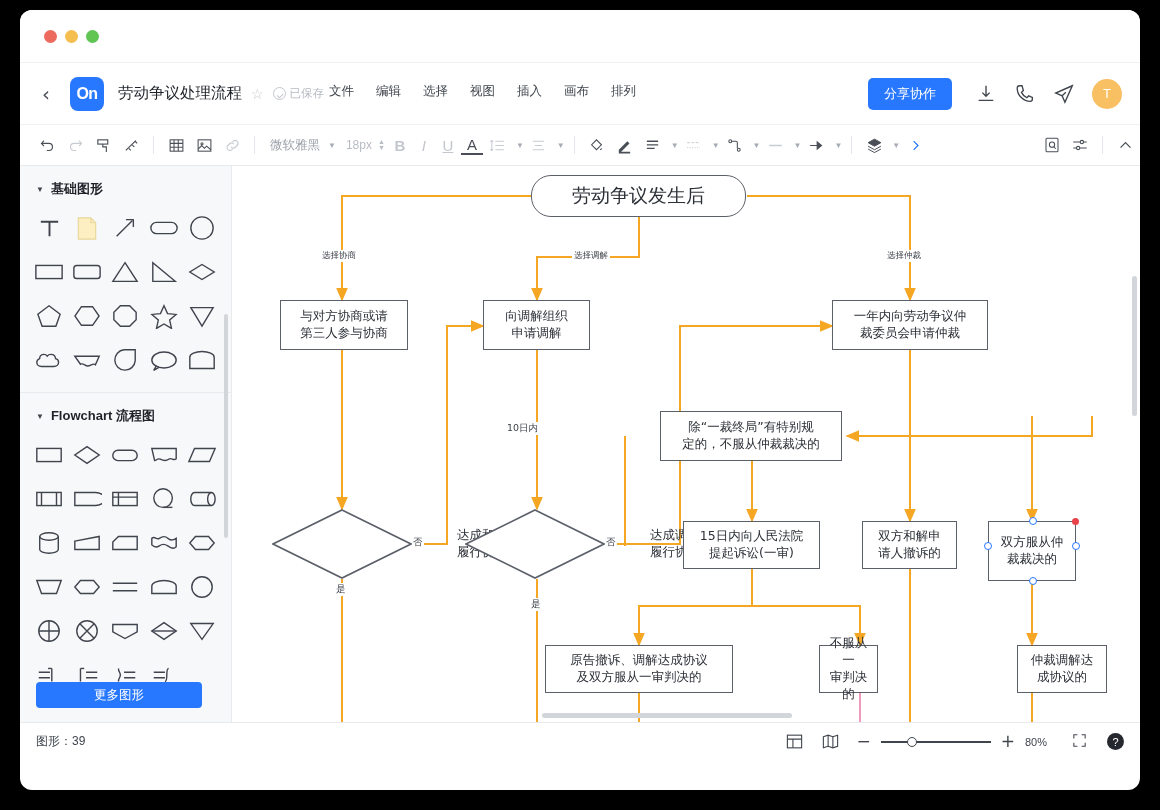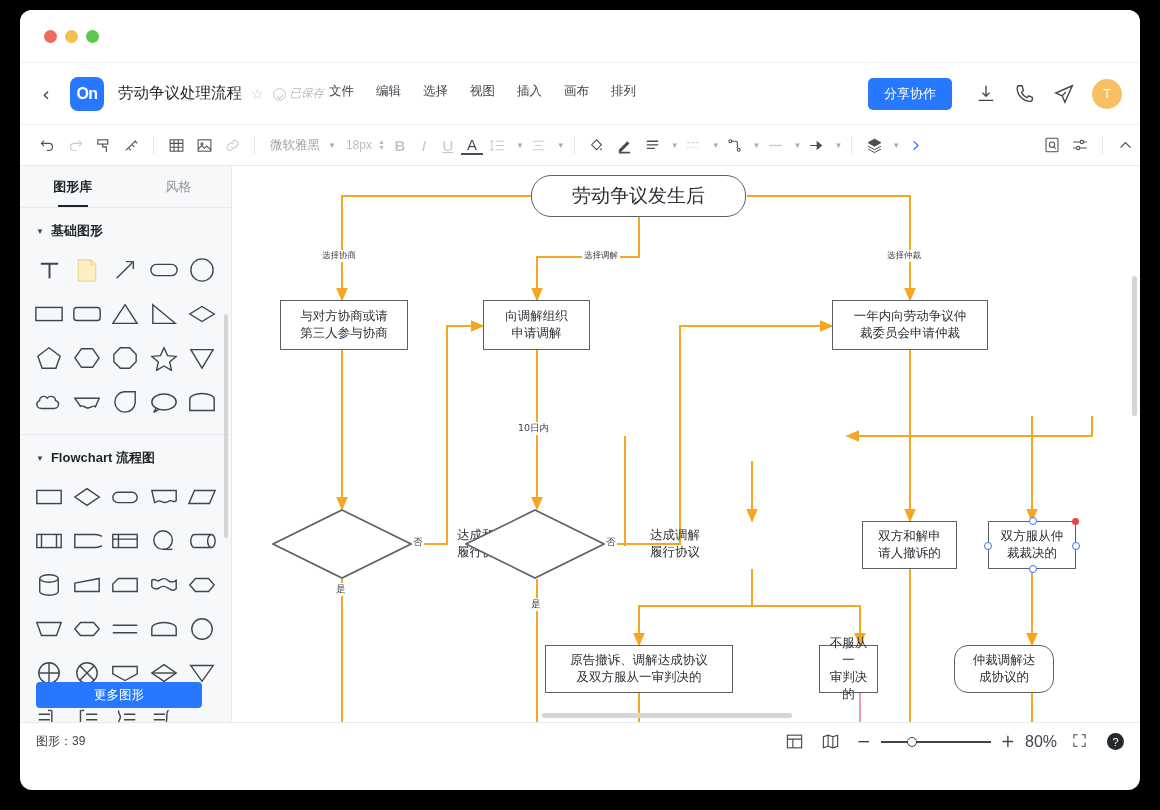--- a/index.html
+++ b/index.html
@@ -43,21 +43,21 @@
   .applogo {
     width: 34px; height: 34px; border-radius: 8px; background: #2878ff;
     color: #fff; font-size: 16px; font-weight: bold;
     display: flex; align-items: center; justify-content: center;
     margin-left: 6px; margin-right: 14px; letter-spacing: -0.5px;
   }
   .titleblock { display: flex; flex-direction: row; gap: 5px; }
   .titlerow { display: flex; align-items: center; gap: 9px; }
   .doctitle { font-size: 15.5px; color: #1f2329; }
   .staricon { font-size: 14px; color: #c3c7cd; cursor: pointer; }
-  .savedwrap { display: flex; align-items: flex-end; gap: 4px; font-style: italic; }
+  .savedwrap { display: flex; align-items: center; gap: 4px; }
   .savedicon {
     width: 13px; height: 13px; border: 1.2px solid #c3c7cd; border-radius: 50%;
     position: relative;
   }
   .savedicon::after {
     content: ""; position: absolute; left: 3px; top: 5px;
     width: 5px; height: 2.5px; border-left: 1.2px solid #c3c7cd;
     border-bottom: 1.2px solid #c3c7cd; transform: rotate(-45deg);
   }
   .savedtext { font-size: 11.5px; color: #b5b9c0; }
@@ -196,21 +196,21 @@
   .stright { margin-left: auto; display: flex; align-items: center; gap: 16px; }
   .sticon { width: 20px; height: 20px; cursor: pointer; color: #41464e; }
   .zoomrow { display: flex; align-items: center; gap: 10px; }
   .zminus, .zplus { font-size: 17px; color: #41464e; cursor: pointer; line-height: 1;
                     font-family: "DejaVu Sans", sans-serif; }
   .slider { width: 110px; height: 2px; background: #3f444d; position: relative; cursor: pointer; }
   .sknob {
     position: absolute; left: 26px; top: -4px; width: 10px; height: 10px;
     border-radius: 50%; background: #fff; border: 1.5px solid #3f444d;
   }
-  .zoomval { font-size: 16px; color: #3f444d; width: 30px; }
+  .zoomval { font-size: 11px; color: #3f444d; width: 30px; }
   .helpicon {
     width: 17px; height: 17px; border-radius: 50%; background: #25282e;
     color: #fff; font-size: 11px; display: flex; align-items: center;
     justify-content: center; cursor: pointer;
   }
 </style>
 </head>
 <body>
 
 <div id="window">
@@ -421,24 +421,20 @@
     <span class="tb">
       <svg viewBox="0 0 24 24" width="17" height="17" fill="none" stroke="currentColor" stroke-width="1.8">
         <path d="M5 15l7-7 7 7"></path>
       </svg>
     </span>
   </div>
 
   <div id="body">
 
     <div id="sidebar">
-      <div class="sbtabs">
-        <div class="sbtab active">图形库</div>
-        <div class="sbtab">风格</div>
-      </div>
 
       <div class="sbgroup">
         <div class="sbghead">
           <span class="tri">▼</span>
           <span>基础图形</span>
         </div>
         <div class="shapegrid">
           <div class="shapecell">
               <svg width="27" height="27" viewBox="0 0 28 28" fill="none" stroke="#3f444d" stroke-width="1.6">
                 <path d="M5 7h18M14 7v15" stroke-width="2"></path>
@@ -810,56 +806,64 @@
       </div>
 
       <div class="diamond" style="left:233px; top:343px; width:140px; height:70px;">
         <svg width="140" height="70" viewBox="0 0 140 70" fill="#fff" stroke="#5b6069" stroke-width="1.6">
           <path d="M70 1 L139 35 L70 69 L1 35 z"></path>
         </svg>
         <span class="dlabel">达成调解
 履行协议</span>
       </div>
 
-
+      <div class="node" style="left:428px; top:245px; width:182px; height:50px;">
+        <span class="nodetext">除“一裁终局”有特别规
+定的，不服从仲裁裁决的</span>
+      </div>
+
+      <div class="node" style="left:451px; top:355px; width:137px; height:48px;">
+        <span class="nodetext">15日内向人民法院
+提起诉讼(一审)</span>
+      </div>
 
       <div class="node" style="left:630px; top:355px; width:95px; height:48px;">
         <span class="nodetext">双方和解申
 请人撤诉的</span>
       </div>
 
-      <div class="node selnode" style="left:756px; top:355px; width:88px; height:48px;">
+      <div class="node selnode" style="left:756px; top:355px; width:88px; height:60px;">
         <span class="nodetext">双方服从仲
 裁裁决的</span>
         <span class="handle" style="left:40px; top:-5px;"></span>
         <span class="handle" style="left:40px; bottom:-5px;"></span>
         <span class="handle" style="left:-5px; top:20px;"></span>
         <span class="handle" style="right:-5px; top:20px;"></span>
         <span class="rothandle" style="right:-4px; top:-4px;"></span>
       </div>
 
       <div class="node" style="left:313px; top:479px; width:188px; height:48px;">
         <span class="nodetext">原告撤诉、调解达成协议
 及双方服从一审判决的</span>
       </div>
 
       <div class="node" style="left:587px; top:479px; width:59px; height:48px;">
         <span class="nodetext">不服从一
 审判决的</span>
       </div>
 
-      <div class="node" style="left:722px; top:479px; width:100px; height:48px;border-radius:14px;">
+      <div class="node" style="left:785px; top:479px; width:90px; height:48px;">
         <span class="nodetext">仲裁调解达
 成协议的</span>
       </div>
 
       <span class="edgelabel" style="left:88px; top:84px;">选择协商</span>
-      <span class="edgelabel" style="left:350px; top:84px;">选择调解</span>
+      <span class="edgelabel" style="left:340px; top:84px;">选择调解</span>
       <span class="edgelabel" style="left:653px; top:84px;">选择仲裁</span>
-      <span class="edgelabel big" style="left:284px; top:256px;">10日内</span>
+      <span class="edgelabel big" style="left:273px; top:256px;">10日内</span>
 
       <span class="yn" style="left:180px; top:370px;">否</span>
       <span class="yn" style="left:103px; top:417px;">是</span>
       <span class="yn" style="left:373px; top:370px;">否</span>
       <span class="yn" style="left:298px; top:432px;">是</span>
 
       <div class="vscroll"></div>
       <div class="hscroll"></div>
     </div>
   </div>

